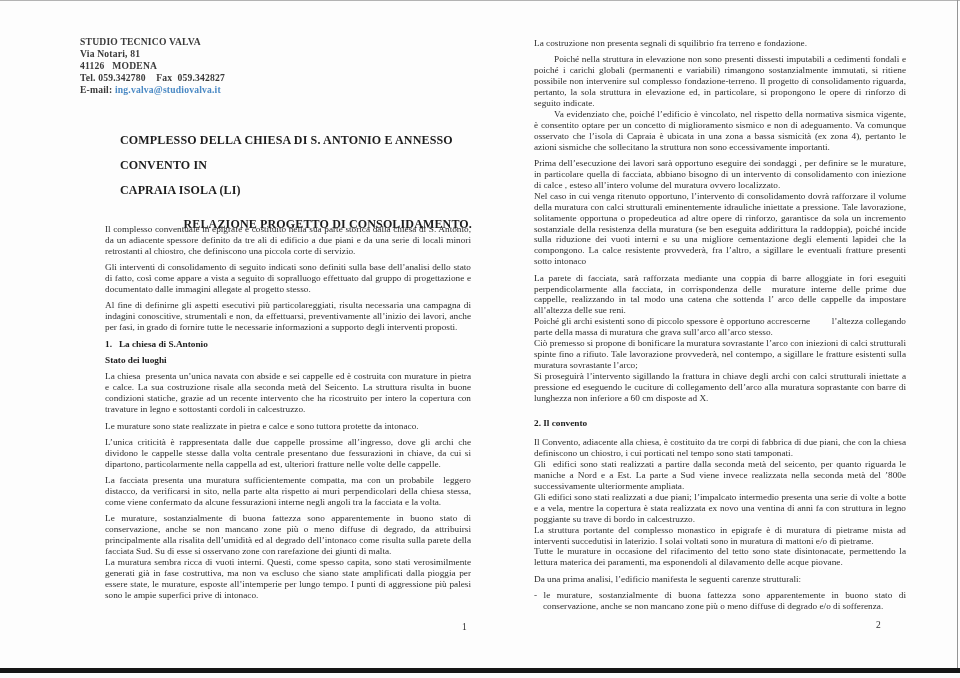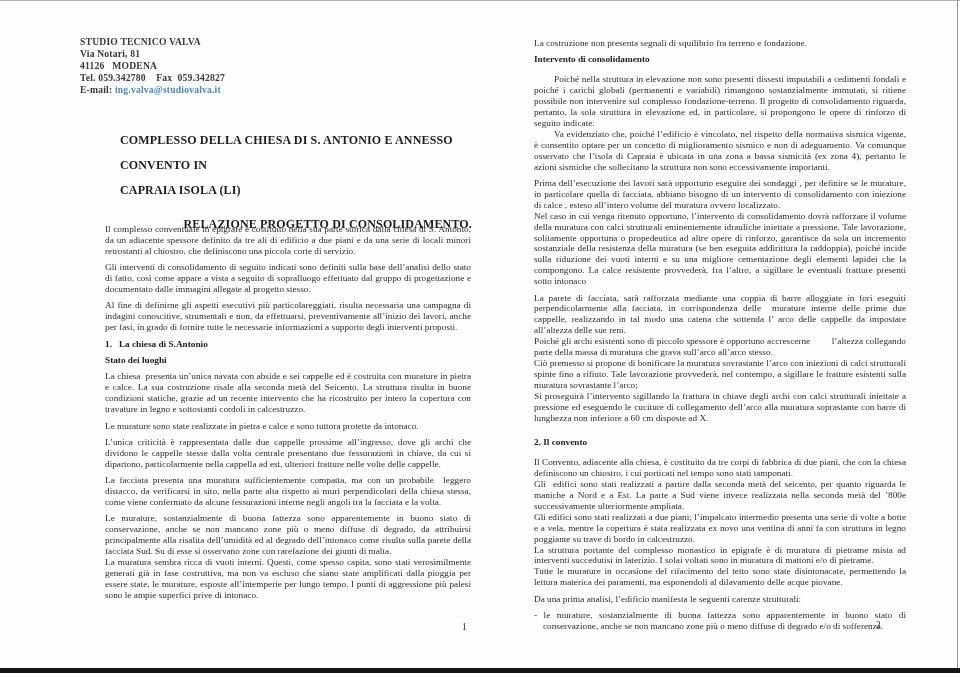--- a/index.html
+++ b/index.html
@@ -103,21 +103,20 @@
       <p class="tight">La muratura sembra ricca di vuoti interni. Questi, come spesso capita, sono stati verosimilmente generati già in fase costruttiva, ma non va escluso che siano state amplificati dalla pioggia per essere state, le murature, esposte all’intemperie per lungo tempo. I punti di aggressione più palesi sono le ampie superfici prive di intonaco.</p>
     </div>
 
     <div class="page-num pn1">1</div>
   </div>
 
   <div>
 
     <div class="body-text body2">
       <p>La costruzione non presenta segnali di squilibrio fra terreno e fondazione.</p>
-      <p class="heading space-below">Intervento di consolidamento</p>
       <p class="tight indent">Poiché nella struttura in elevazione non sono presenti dissesti imputabili a cedimenti fondali e poiché i carichi globali (permanenti e variabili) rimangono sostanzialmente immutati, si ritiene possibile non intervenire sul complesso fondazione-terreno. Il progetto di consolidamento riguarda, pertanto, la sola struttura in elevazione ed, in particolare, si propongono le opere di rinforzo di seguito indicate.</p>
       <p class="indent">Va evidenziato che, poiché l’edificio è vincolato, nel rispetto della normativa sismica vigente, è consentito optare per un concetto di miglioramento sismico e non di adeguamento. Va comunque osservato che l’isola di Capraia è ubicata in una zona a bassa sismicità (ex zona 4), pertanto le azioni sismiche che sollecitano la struttura non sono eccessivamente importanti.</p>
       <p class="tight">Prima dell’esecuzione dei lavori sarà opportuno eseguire dei sondaggi , per definire se le murature, in particolare quella di facciata, abbiano bisogno di un intervento di consolidamento con iniezione di calce , esteso all’intero volume del muratura ovvero localizzato.</p>
       <p>Nel caso in cui venga ritenuto opportuno, l’intervento di consolidamento dovrà rafforzare il volume della muratura con calci strutturali eminentemente idrauliche iniettate a pressione. Tale lavorazione, solitamente opportuna o propedeutica ad altre opere di rinforzo, garantisce da sola un incremento sostanziale della resistenza della muratura (se ben eseguita addirittura la raddoppia), poiché incide sulla riduzione dei vuoti interni e su una migliore cementazione degli elementi lapidei che la compongono. La calce resistente provvederà, fra l’altro, a sigillare le eventuali fratture presenti sotto intonaco</p>
       <p class="tight">La parete di facciata, sarà rafforzata mediante una coppia di barre alloggiate in fori eseguiti perpendicolarmente alla facciata, in corrispondenza delle&nbsp; murature interne delle prime due cappelle, realizzando in tal modo una catena che sottenda l’ arco delle cappelle da impostare all’altezza delle sue reni.</p>
       <p class="tight">Poiché gli archi esistenti sono di piccolo spessore è opportuno accrescerne&nbsp;&nbsp;&nbsp;&nbsp;&nbsp;&nbsp;&nbsp;&nbsp; l’altezza collegando parte della massa di muratura che grava sull’arco all’arco stesso.</p>
       <p class="tight">Ciò premesso si propone di bonificare la muratura sovrastante l’arco con iniezioni di calci strutturali spinte fino a rifiuto. Tale lavorazione provvederà, nel contempo, a sigillare le fratture esistenti sulla muratura sovrastante l’arco;</p>
       <p>Si proseguirà l’intervento sigillando la frattura in chiave degli archi con calci strutturali iniettate a pressione ed eseguendo le cuciture di collegamento dell’arco alla muratura soprastante con barre di lunghezza non inferiore a 60 cm disposte ad X.</p>
       <p class="heading space-above space-below">2. Il convento</p>
       <p class="tight">Il Convento, adiacente alla chiesa, è costituito da tre corpi di fabbrica di due piani, che con la chiesa definiscono un chiostro, i cui porticati nel tempo sono stati tamponati.</p>

